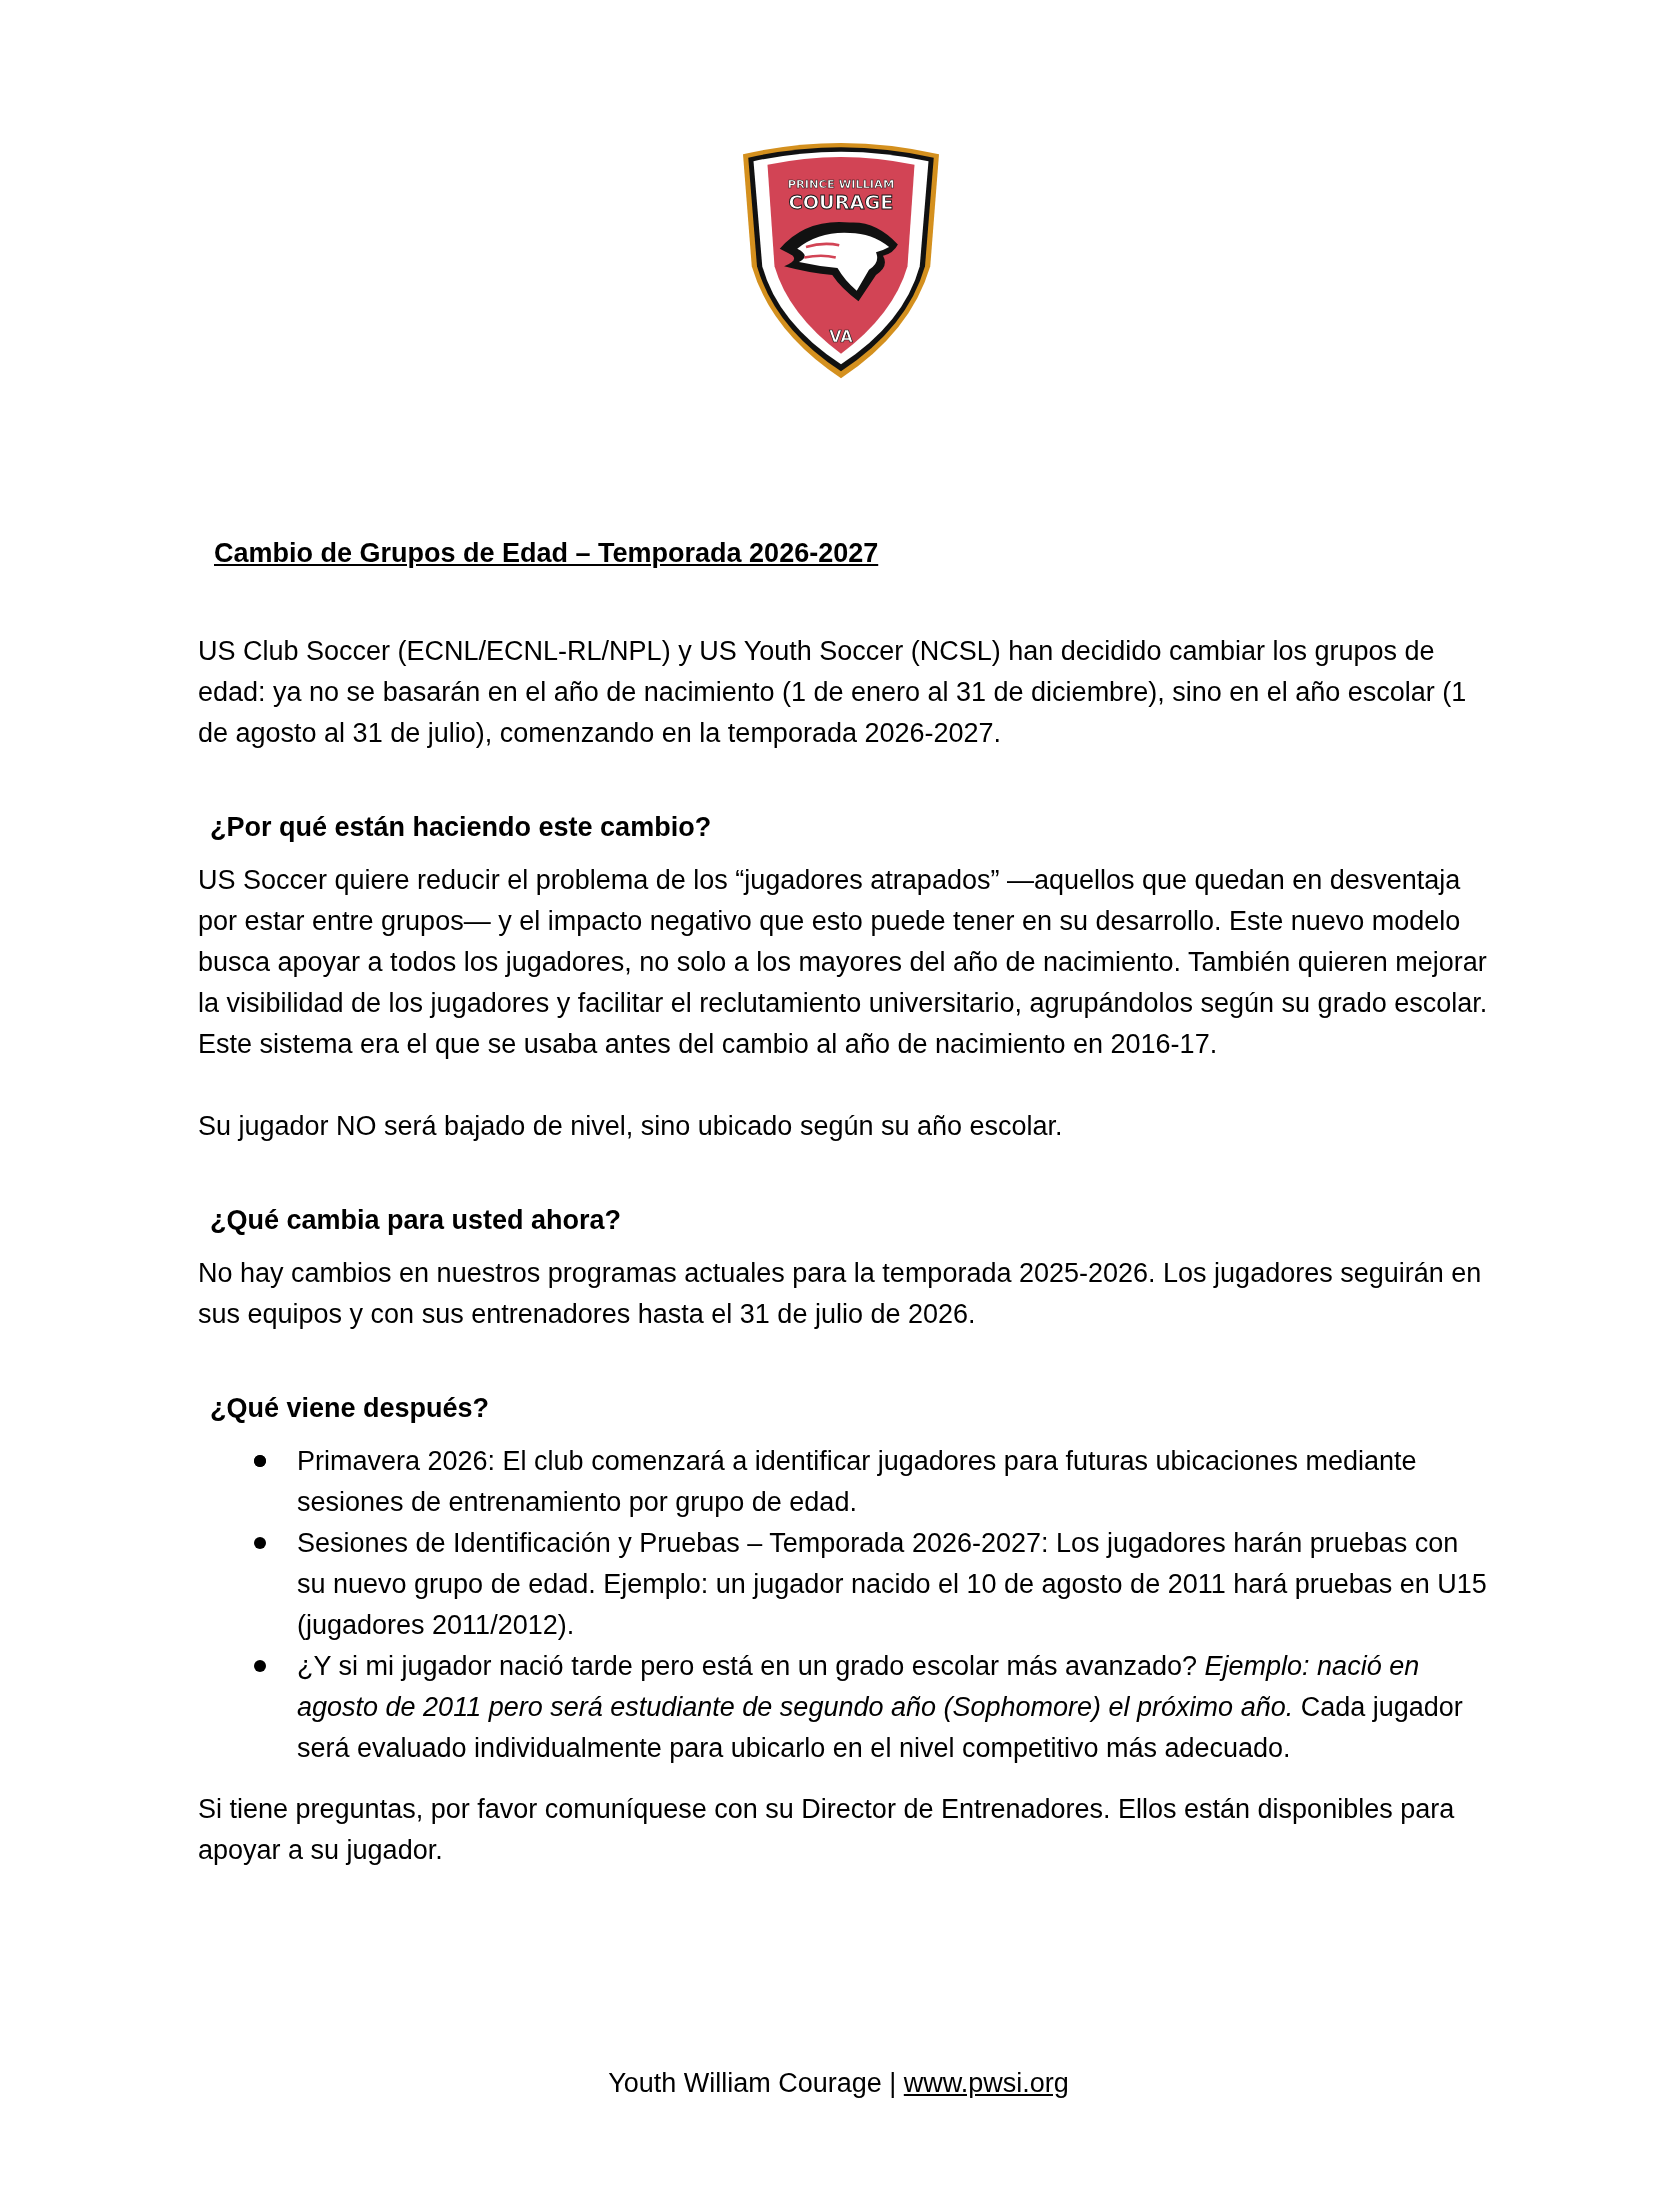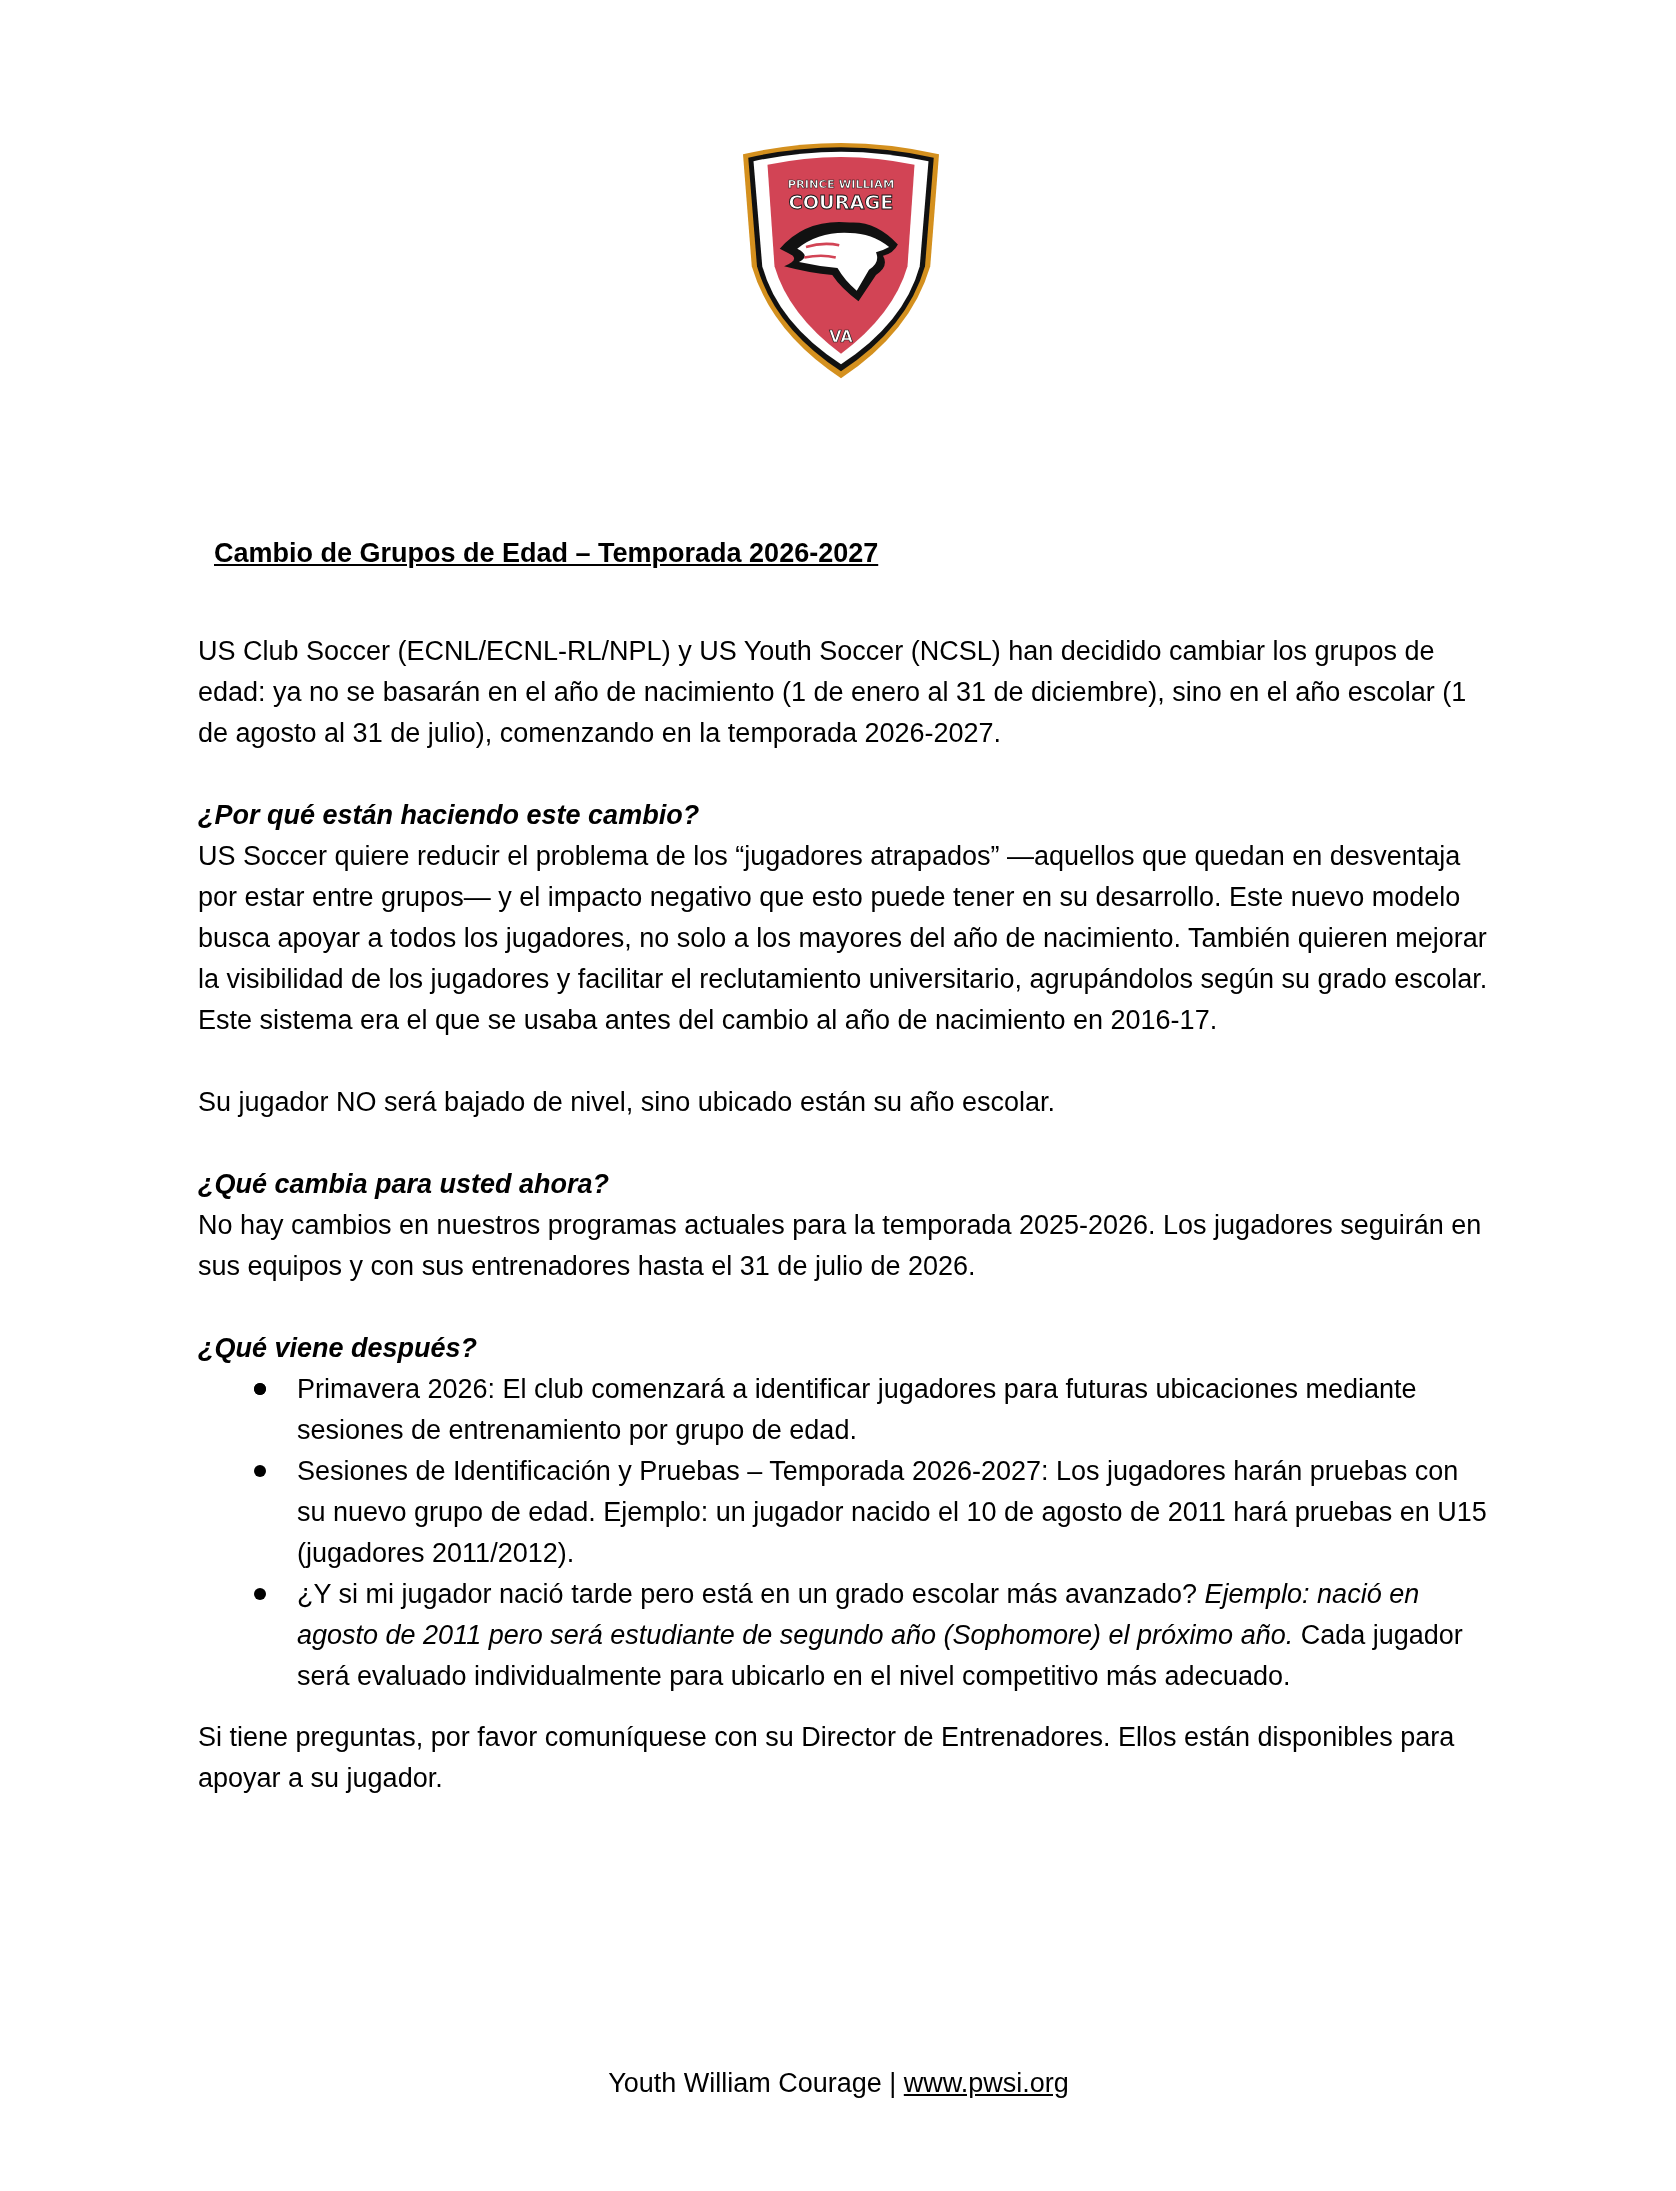--- a/index.html
+++ b/index.html
@@ -5,21 +5,21 @@
     html, body { margin: 0; padding: 0; background: #ffffff; }
     body { width: 1677px; height: 2191px; position: relative; overflow: hidden; }
     .page { position: relative; width: 1595px; height: 2191px; background: #fff; color: #000;
             font-family: "Liberation Sans", sans-serif; }
     .logo { position: absolute; left: 736px; top: 135px; width: 210px; height: 245px; }
     .content { position: absolute; left: 198px; top: 517px; width: 1293px;
                font-size: 27px; line-height: 41px; }
     .title { font-weight: bold; text-decoration: underline; margin: 16px; font-size: 27px; line-height: 41px; }
     p { margin: 0; }
     .gap { height: 41px; }
-    .h { font-weight: bold; margin: 0; font-style: italic; }
+    .h { font-weight: bold; margin: 12px; }
     ul.bullets { list-style: none; margin: 0; padding: 0; }
     ul.bullets li { position: relative; padding-left: 99px; }
     ul.bullets li .dot { position: absolute; left: 56px; top: 14px; width: 12.2px; height: 12.2px;
                          border-radius: 50%; background: #000; }
     .it { font-style: italic; }
     .footer { position: absolute; left: 0; width: 1677px; top: 2063px; text-align: center;
               font-size: 27px; line-height: 40px; }
     .footer a { color: #000000; text-decoration: underline; }
   </style>
 </head>
@@ -45,21 +45,21 @@
   <div class="content">
     <p class="title">Cambio de Grupos de Edad – Temporada 2026-2027</p>
     <div class="gap"></div>
     <p>US Club Soccer (ECNL/ECNL-RL/NPL) y US Youth Soccer (NCSL) han decidido cambiar los grupos de edad: ya no se basarán en el año de nacimiento (1 de enero al 31 de diciembre), sino en el año escolar (1 de agosto al 31 de julio), comenzando en la temporada 2026-2027.</p>
     <div class="gap"></div>
 
     <p class="h">¿Por qué están haciendo este cambio?</p>
     <p>US Soccer quiere reducir el problema de los “jugadores atrapados” —aquellos que quedan en desventaja por estar entre grupos— y el impacto negativo que esto puede tener en su desarrollo. Este nuevo modelo busca apoyar a todos los jugadores, no solo a los mayores del año de nacimiento. También quieren mejorar la visibilidad de los jugadores y facilitar el reclutamiento universitario, agrupándolos según su grado escolar. Este sistema era el que se usaba antes del cambio al año de nacimiento en 2016-17.</p>
     <div class="gap"></div>
 
-    <p>Su jugador NO será bajado de nivel, sino ubicado están su año escolar.</p>
+    <p>Su jugador NO será bajado de nivel, sino ubicado según su año escolar.</p>
     <div class="gap"></div>
 
     <p class="h">¿Qué cambia para usted ahora?</p>
     <p>No hay cambios en nuestros programas actuales para la temporada 2025-2026. Los jugadores seguirán en sus equipos y con sus entrenadores hasta el 31 de julio de 2026.</p>
     <div class="gap"></div>
 
     <p class="h">¿Qué viene después?</p>
     <ul class="bullets">
       <li>
         <span class="dot"></span>

